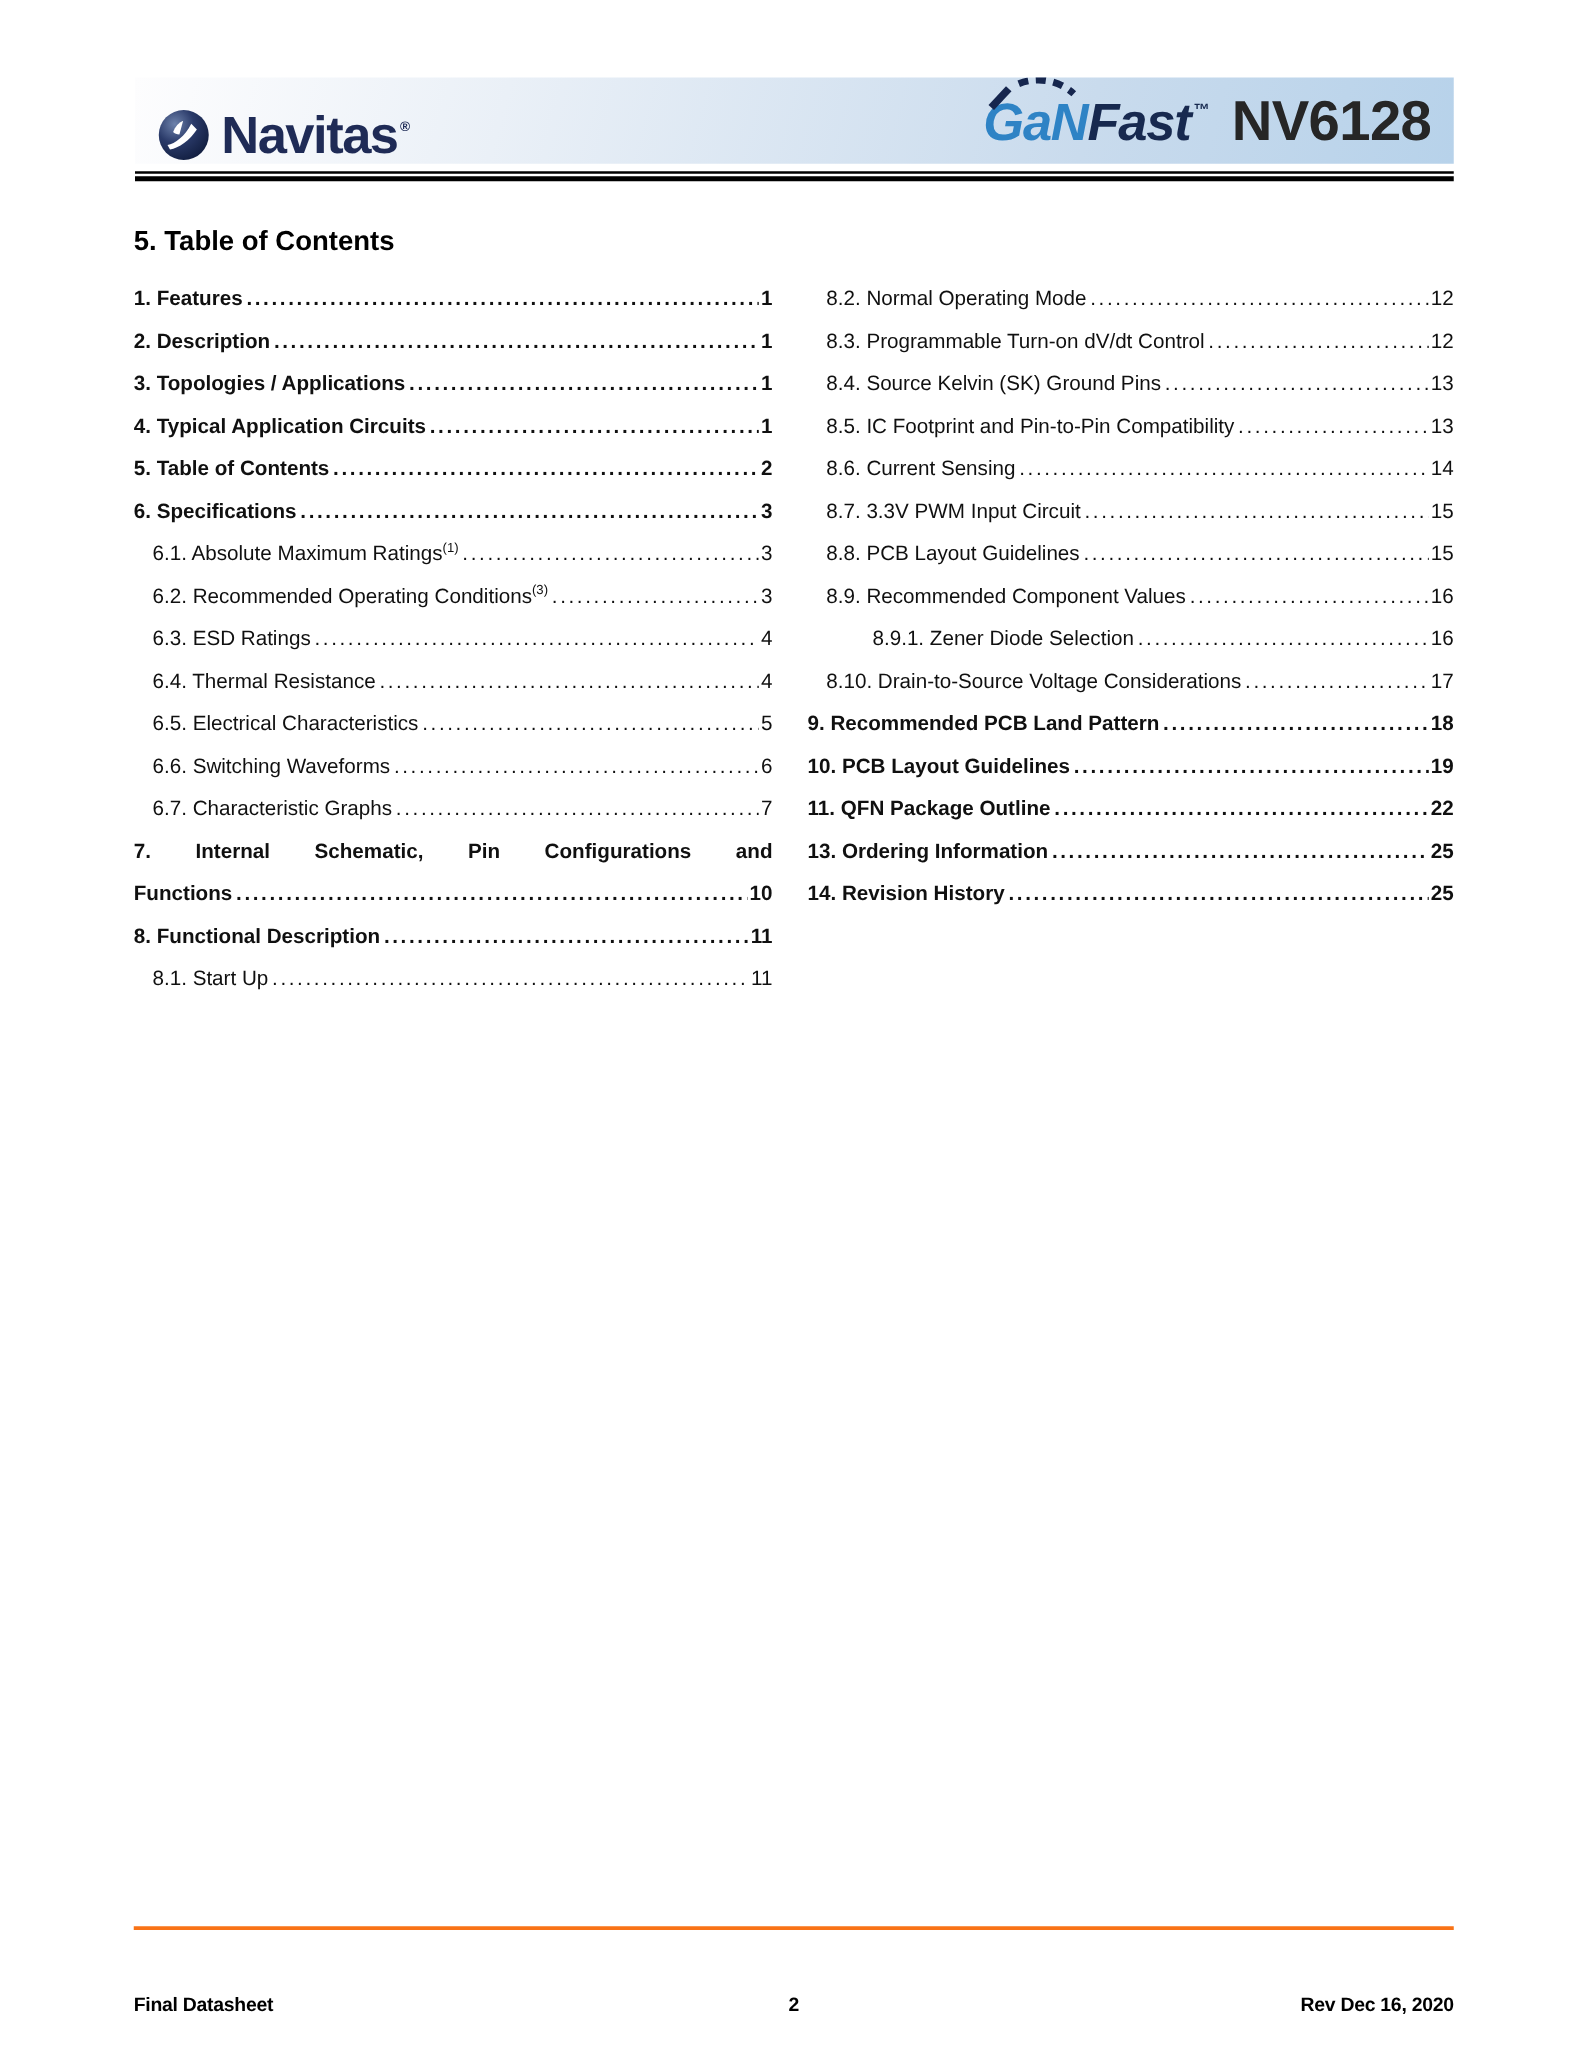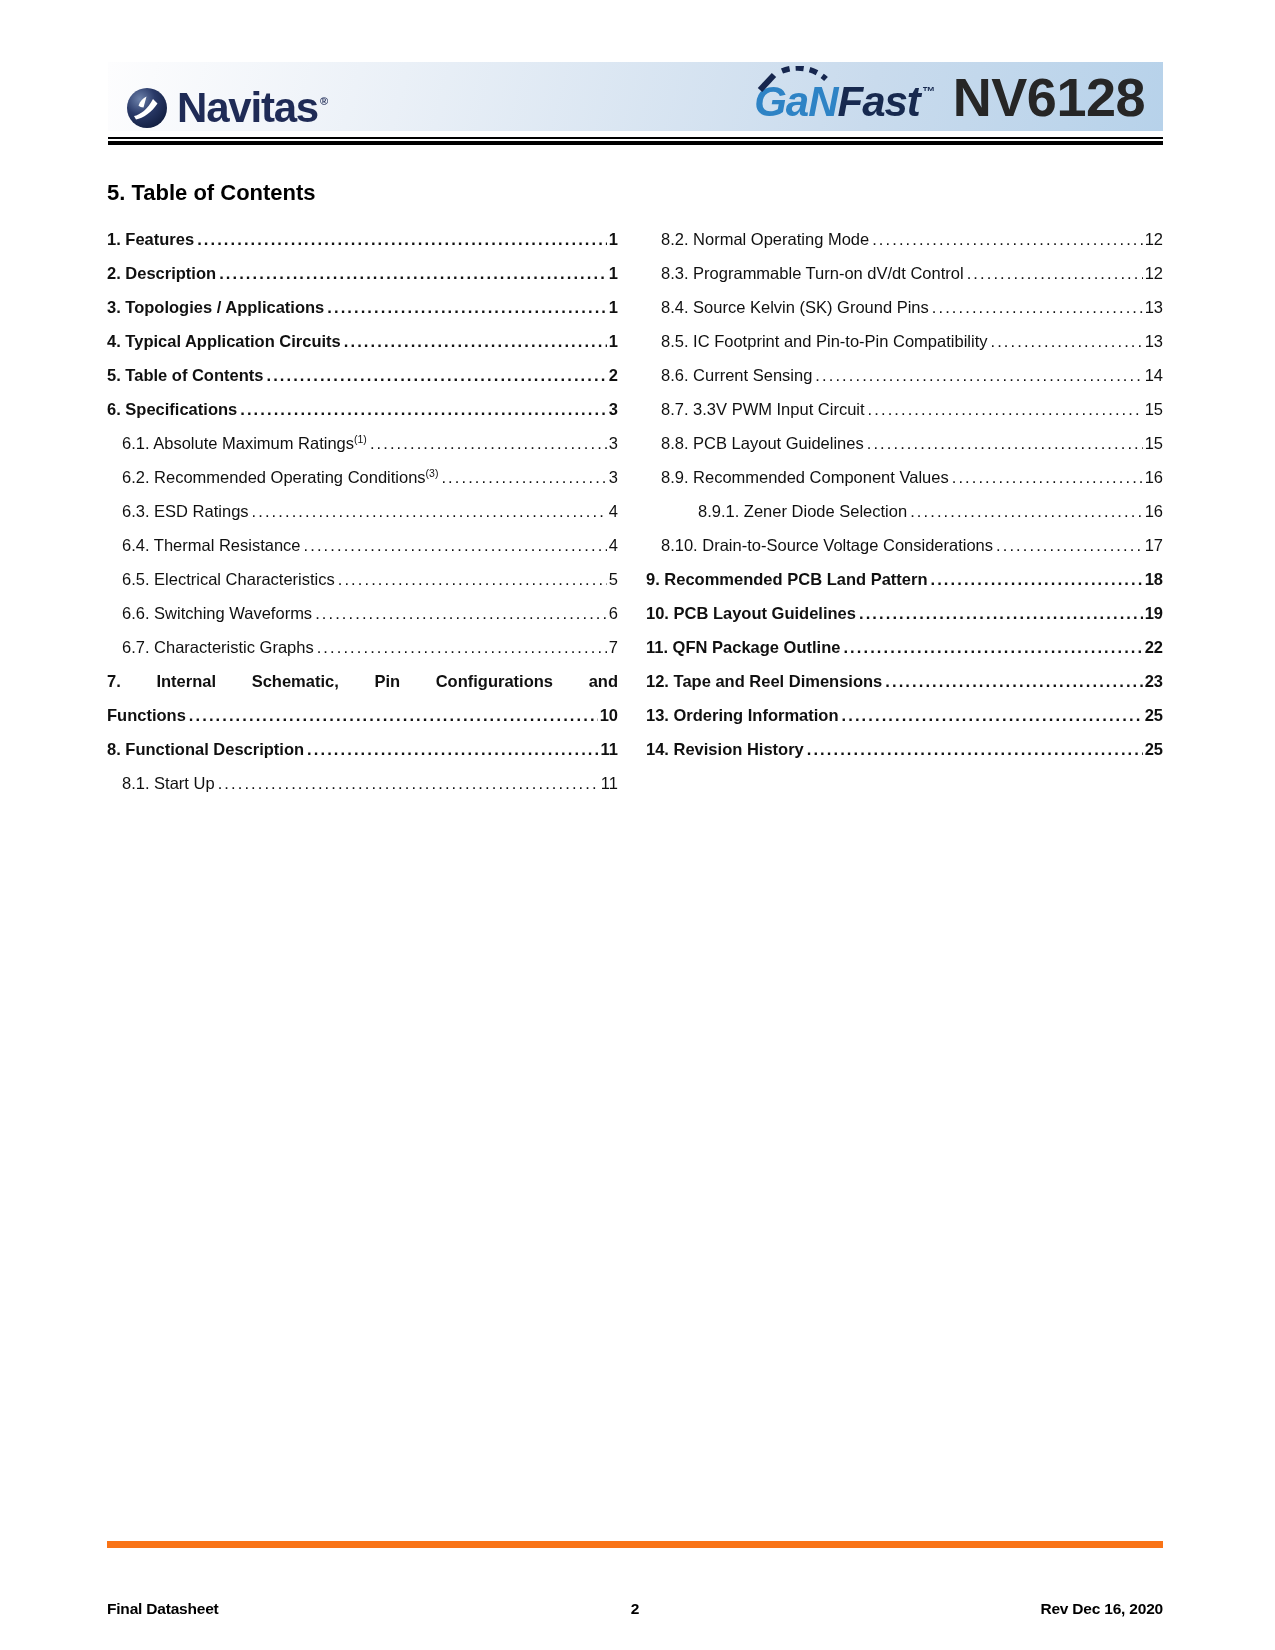--- a/index.html
+++ b/index.html
@@ -12,21 +12,21 @@
         background:linear-gradient(105deg,#fdfdfe 0%,#eaf0f7 28%,#c9dbed 72%,#b7d2ea 100%);}
   .brand{display:flex;align-items:center;gap:9px;margin-top:23px;}
   .brand-name{font-size:42px;font-weight:bold;color:#1f2b56;letter-spacing:-1.2px;line-height:1;}
   .reg{font-size:11px;font-weight:bold;position:relative;top:-17px;margin-left:2px;letter-spacing:0;}
   .product{display:flex;align-items:baseline;gap:18px;}
   .ganfast-wrap{position:relative;font-style:italic;font-weight:bold;font-size:42px;line-height:1;letter-spacing:-1px;}
   .speedo{position:absolute;left:-2px;top:-15px;}
   .gan{color:#2e83c5;}
   .fast{color:#17294f;font-style:italic;}
   .tm{font-size:13px;color:#17294f;position:relative;top:-20px;margin-left:2px;letter-spacing:0;}
-  .part{font-size:54px;font-weight:bold;color:#262626;line-height:1;letter-spacing:-0.5px;}
+  .part{font-size:45px;font-weight:bold;color:#262626;line-height:1;letter-spacing:-0.5px;}
   .double-rule{position:absolute;left:108px;top:137px;width:1055px;height:2px;
         border-top:2px solid #000;border-bottom:4px solid #000;}
 
   
   .title{position:absolute;left:107px;top:180px;margin:0;font-size:22px;line-height:26px;
          font-weight:bold;color:#000;}
 
   
   .col{position:absolute;top:222px;font-size:16.5px;line-height:34px;}
   .col-left{left:107px;width:511px;}
@@ -36,21 +36,21 @@
   .l2{padding-left:15px;}
   .l3{padding-left:52px;}
   .lbl{white-space:nowrap;}
   .dots{flex:1;overflow:hidden;white-space:nowrap;margin:0 2px 0 3px;}
   .dots::after{content:"..........................................................................................................................................";letter-spacing:2.1px;}
   .pg{white-space:nowrap;}
   sup.fn{font-size:10.5px;line-height:0;}
   .row-justify{font-weight:bold;text-align:justify;text-align-last:justify;}
 
   
-  .footer{position:absolute;left:107px;top:1541px;width:1056px;border-top:7px solid #f97316;
+  .footer{position:absolute;left:107px;top:1541px;width:1056px;border-top:3px solid #f97316;
           padding-top:4px;display:flex;align-items:baseline;
           font-weight:bold;font-size:15.5px;letter-spacing:-0.2px;color:#000;}
   .f-left{flex:1 1 0;text-align:left;}
   .f-center{flex:0 0 auto;}
   .f-right{flex:1 1 0;text-align:right;margin-top:48px;}
 </style>
 </head>
 <body>
 
 <div class="page">
@@ -232,25 +232,20 @@
         <span class="lbl">10. PCB Layout Guidelines</span>
         <span class="dots"></span>
         <span class="pg">19</span>
       </div>
     <div class="row l1">
         <span class="lbl">11. QFN Package Outline</span>
         <span class="dots"></span>
         <span class="pg">22</span>
       </div>
     <div class="row l1">
-        <span class="lbl">12. Tape and Reel Dimensions</span>
-        <span class="dots"></span>
-        <span class="pg">23</span>
-      </div>
-    <div class="row l1">
         <span class="lbl">13. Ordering Information</span>
         <span class="dots"></span>
         <span class="pg">25</span>
       </div>
     <div class="row l1">
         <span class="lbl">14. Revision History</span>
         <span class="dots"></span>
         <span class="pg">25</span>
       </div>
   </div>

